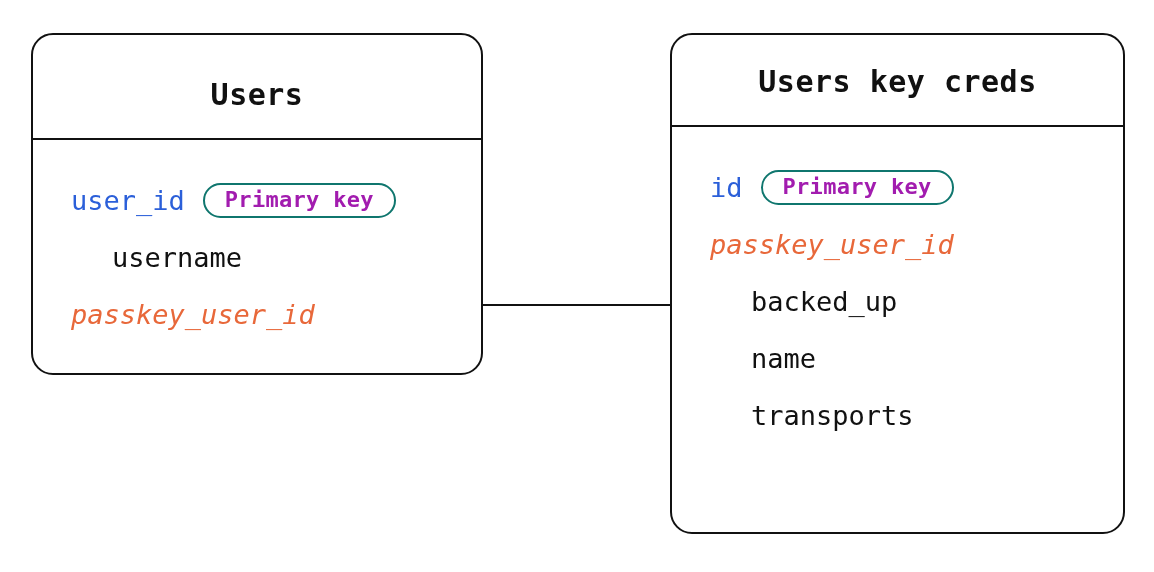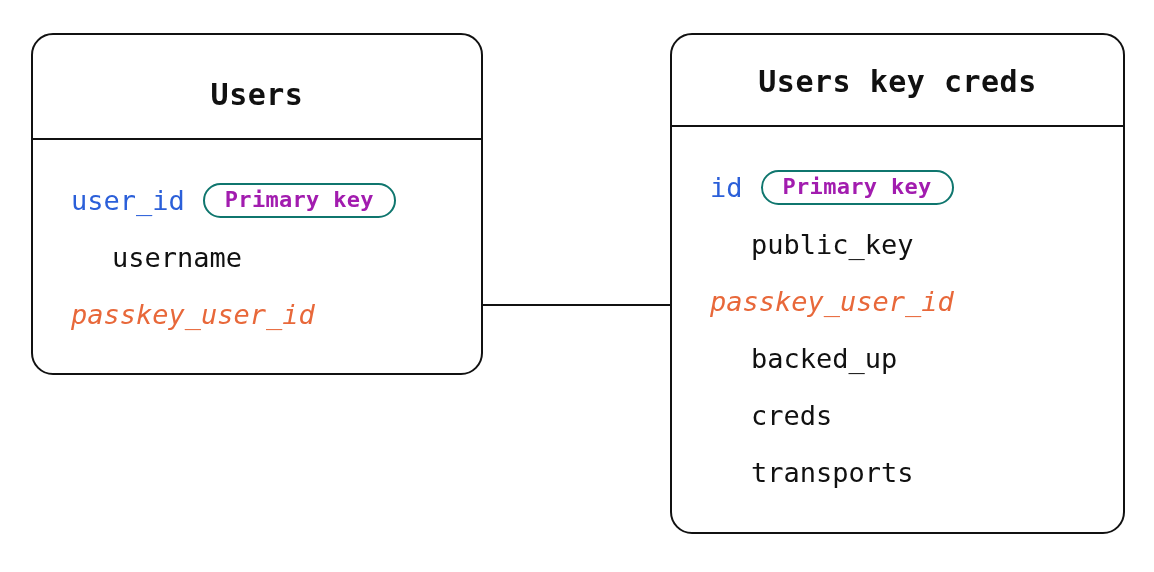--- a/index.html
+++ b/index.html
@@ -143,34 +143,31 @@
   <div id="entity-public-key-creds" class="entity">
     <div class="entity-title">Users key creds</div>
     <div class="entity-divider"></div>
     <div class="entity-fields">
 
       <div class="field-row">
         <span class="field-name pk">id</span>
         <span class="pk-badge">Primary key</span>
       </div>
 
-      <div class="field-row">
-        <span class="field-name plain">public_key</span>
-      </div>
 
       <div class="field-row">
         <span class="field-name fk">passkey_user_id</span>
       </div>
 
       <div class="field-row">
         <span class="field-name plain">backed_up</span>
       </div>
 
       <div class="field-row">
-        <span class="field-name plain">creds</span>
+        <span class="field-name plain">name</span>
       </div>
 
       <div class="field-row">
         <span class="field-name plain">transports</span>
       </div>
 
     </div>
   </div>
 
 </div>

